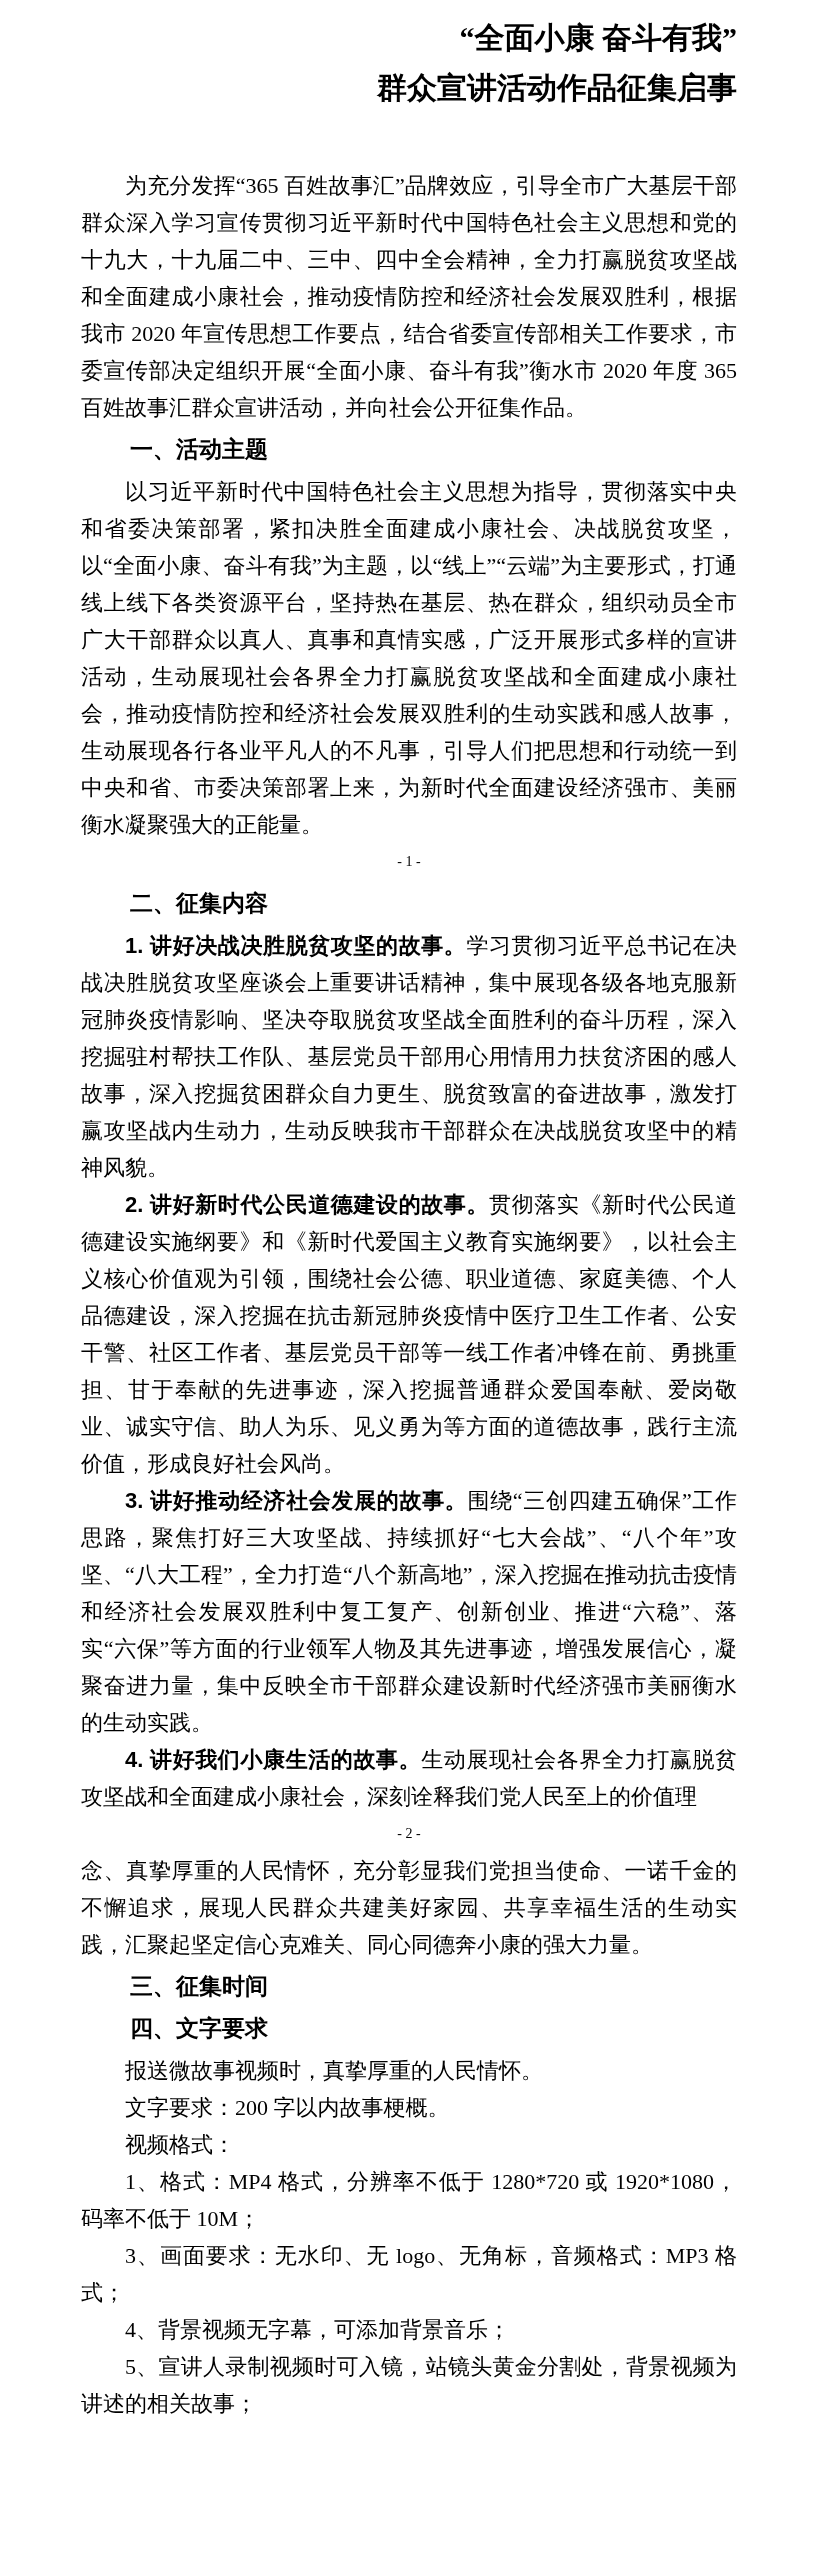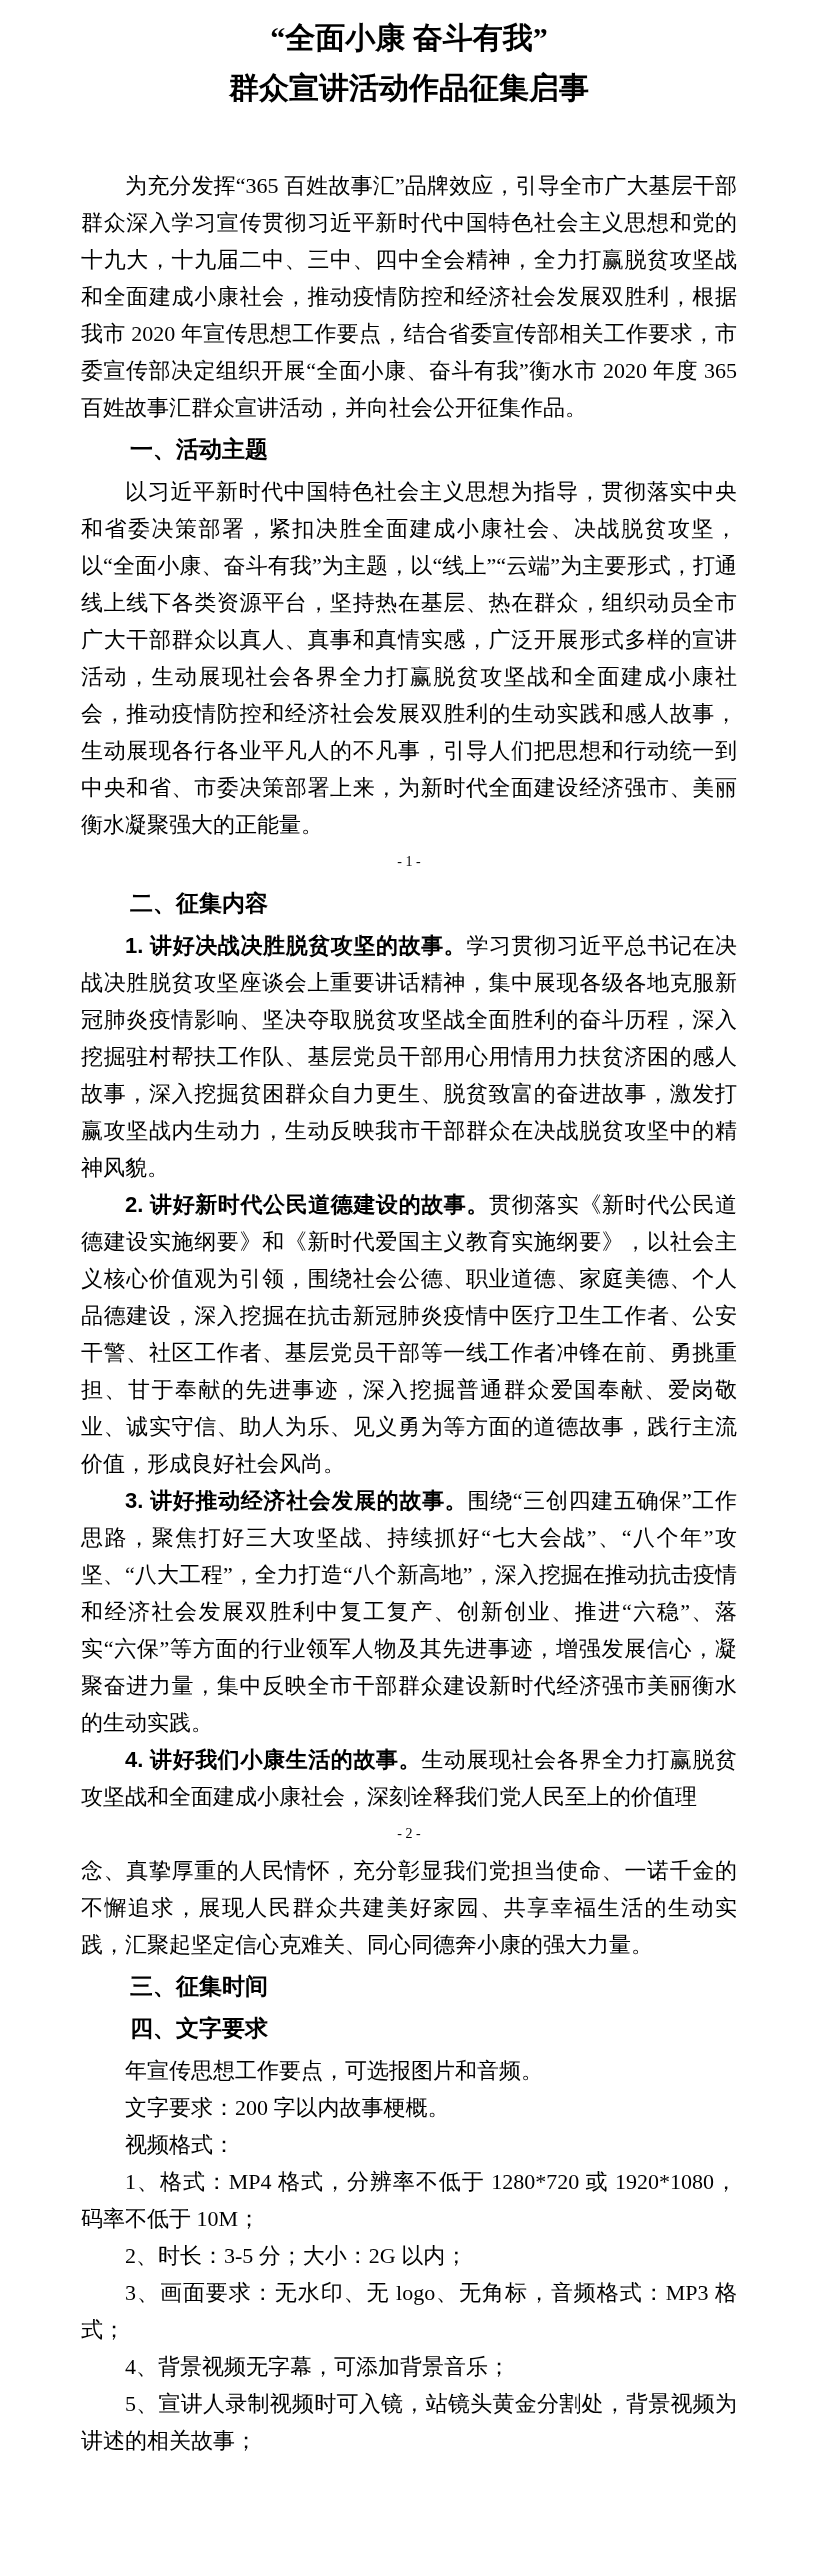--- a/index.html
+++ b/index.html
@@ -17,21 +17,21 @@
     padding: 13.4px 81px 77px 81px;
     font-family: "Liberation Serif", "DejaVu Serif", serif;
     font-size: 22px;
     line-height: 37px;
     text-align: justify;
   }
   .title-block {
     margin-bottom: 54px;
   }
   .title-line {
-    text-align: center;
+    text-align: right;
     font-weight: bold;
     font-size: 30px;
     line-height: 50px;
     font-family: "Liberation Serif", "DejaVu Serif", serif;
   }
   .para {
     margin: 0;
     text-indent: 44px;
   }
   .para-noindent {
@@ -87,23 +87,22 @@
 
   <p class="para"><span class="lead">4. 讲好我们小康生活的故事。</span><span>生动展现社会各界全力打赢脱贫攻坚战和全面建成小康社会，深刻诠释我们党人民至上的价值理</span></p>
 
   <div class="marker">- 2 -</div>
 
   <p class="para-noindent">念、真挚厚重的人民情怀，充分彰显我们党担当使命、一诺千金的不懈追求，展现人民群众共建美好家园、共享幸福生活的生动实践，汇聚起坚定信心克难关、同心同德奔小康的强大力量。</p>
 
   <p class="heading">三、征集时间</p>
 
   <p class="heading">四、文字要求</p>
-  <p class="para">年宣传思想工作要点，可选报图片和音频。</p>
+  <p class="para">报送微故事视频时，真挚厚重的人民情怀。</p>
   <p class="para">文字要求：200 字以内故事梗概。</p>
   <p class="para">视频格式：</p>
   <p class="para">1、格式：MP4 格式，分辨率不低于 1280*720 或 1920*1080，码率不低于 10M；</p>
-  <p class="para">2、时长：3-5 分；大小：2G 以内；</p>
   <p class="para">3、画面要求：无水印、无 logo、无角标，音频格式：MP3 格式；</p>
   <p class="para">4、背景视频无字幕，可添加背景音乐；</p>
   <p class="para">5、宣讲人录制视频时可入镜，站镜头黄金分割处，背景视频为讲述的相关故事；</p>
 
 </div>
 
 
 </body></html>

